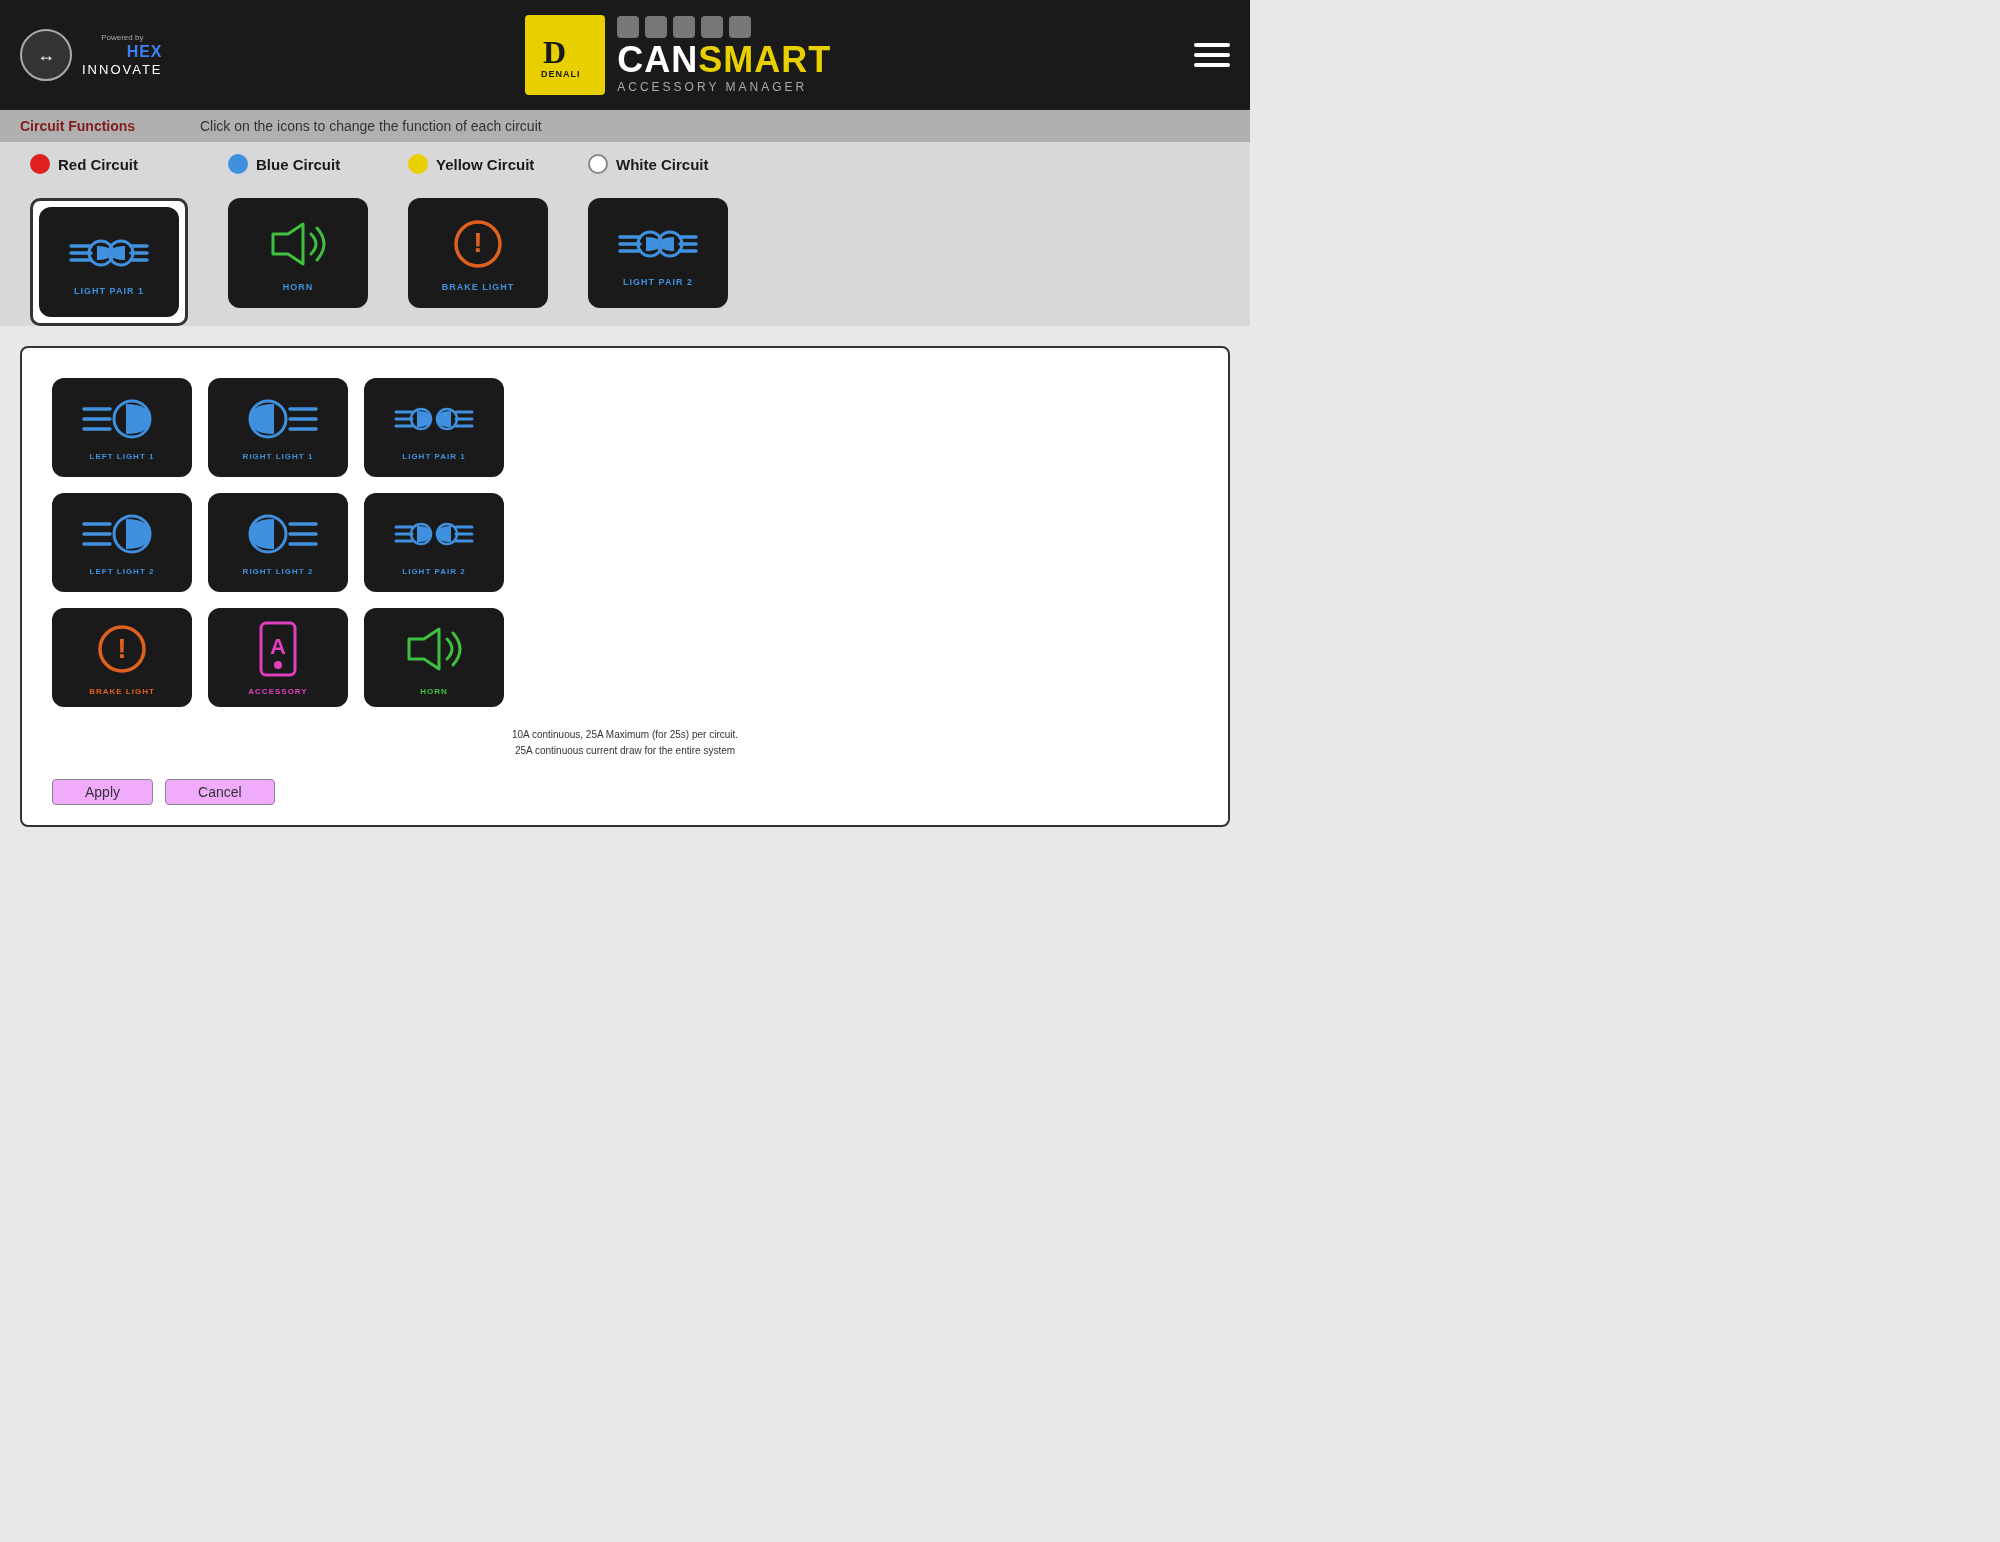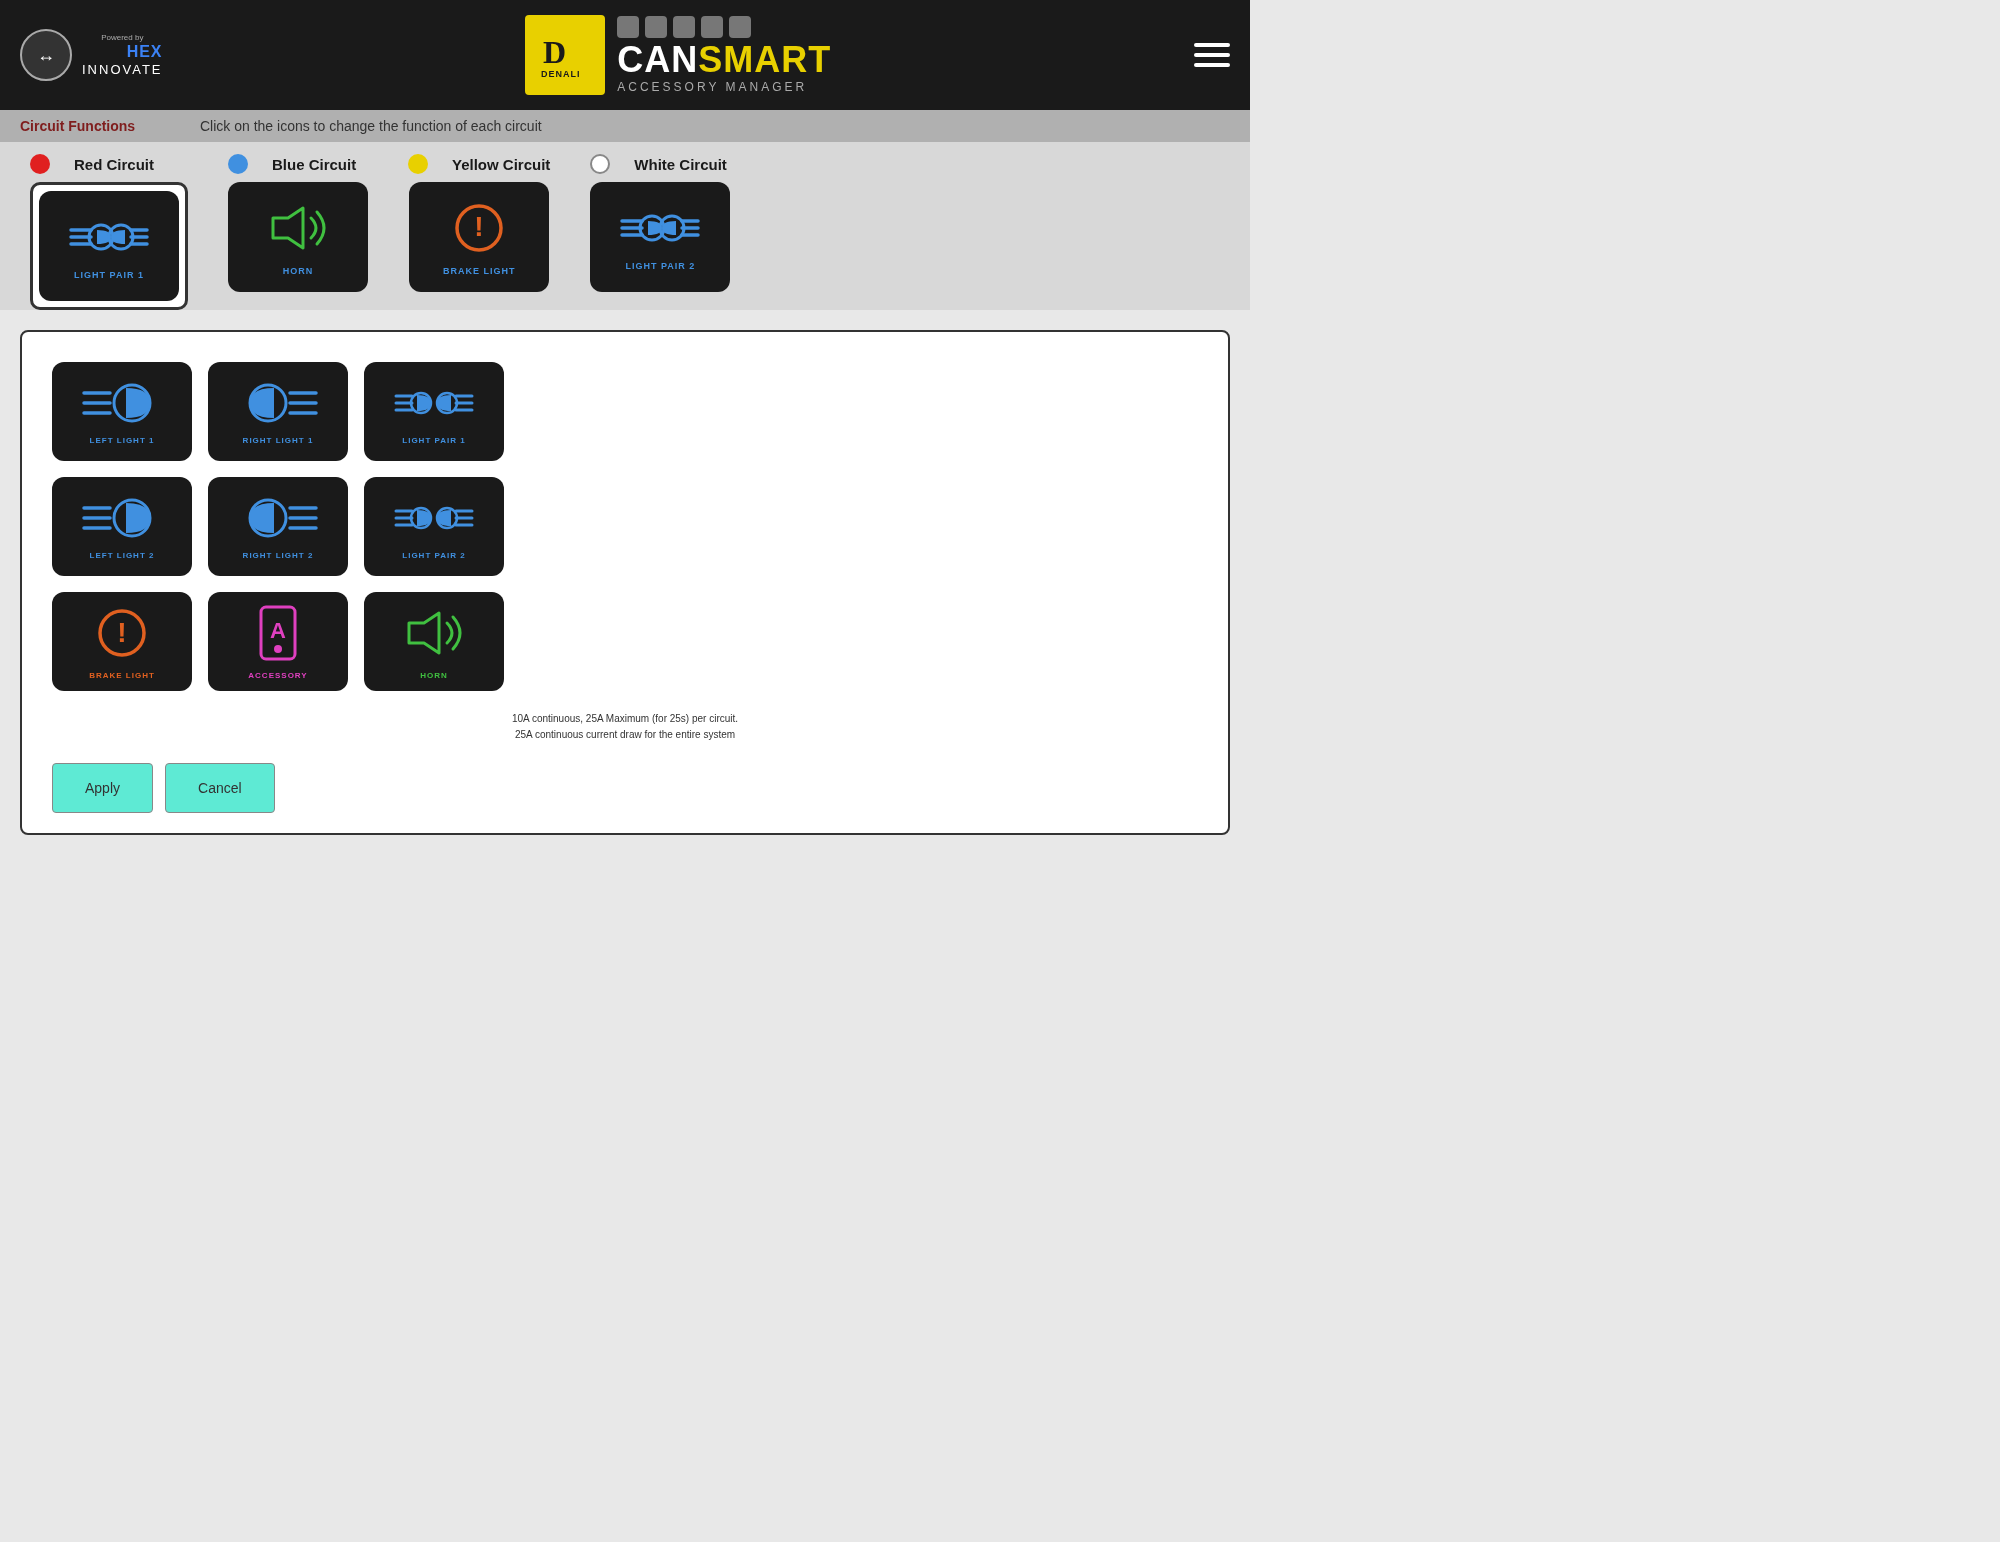--- a/index.html
+++ b/index.html
@@ -220,48 +220,48 @@
       color: #333;
       margin-bottom: 20px;
       line-height: 1.6;
     }
 
     .action-buttons {
       display: flex;
       gap: 12px;
     }
     .btn-apply, .btn-cancel {
-      padding: 16px 32px;
+      padding: 4px 32px;
       font-size: 14px;
       border-radius: 4px;
       border: 1px solid #888;
       cursor: pointer;
-      background: #5eead4;
+      background: #f0abfc;
       color: #333;
     }
 
     
     .top-section {
       background: #d8d8d8;
     }
     .circuits-row {
       display: flex;
       align-items: flex-start;
       gap: 40px;
       padding: 12px 30px 0;
       background: #d8d8d8;
     }
     .circuit-col-label {
       display: flex;
       align-items: center;
-      gap: 24px;
+      gap: 8px;
       font-size: 15px;
       font-weight: bold;
       color: #1a1a1a;
-      margin-bottom: 8px;
+      margin-bottom: 24px;
       align-self: flex-start;
     }
   </style>
 </head>
 <body>
 
 <div class="header">
   <div class="header-left">
     <div class="hex-logo">
       <div class="hex-circle">↔</div>

